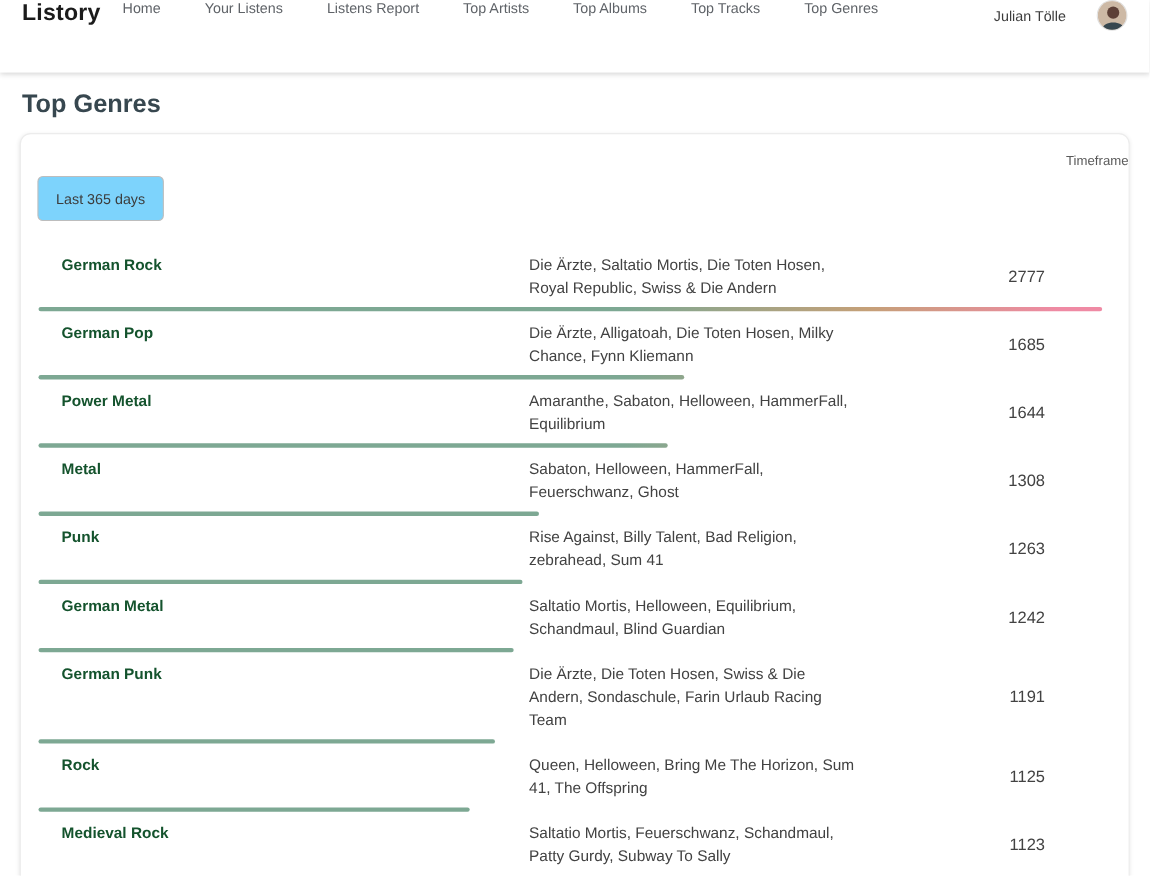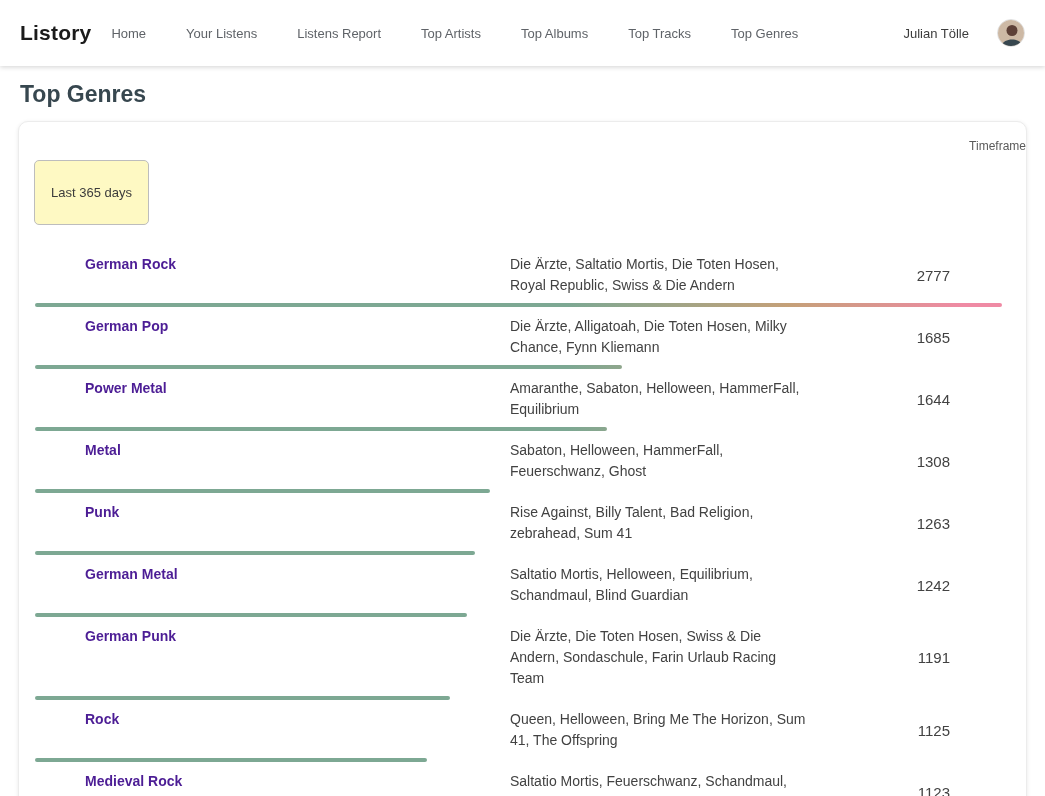--- a/index.html
+++ b/index.html
@@ -5,21 +5,21 @@
   * { box-sizing: border-box; }
   html, body { margin: 0; padding: 0; }
   body {
     width: 1045px; height: 796px; overflow: hidden;
     background: #ffffff; color: #424242;
     font-family: "Liberation Sans", sans-serif;
   }
 
   
   .navbar {
-    display: flex; align-items: center;
+    display: flex; align-items: flex-start;
     height: 66px; padding: 0 20px;
     background: #fff;
     box-shadow: 0 1px 5px rgba(0,0,0,0.18);
     position: relative; z-index: 5;
   }
   .logo {
     font-size: 21px; font-weight: 700; color: #1b1b1b;
     cursor: pointer; letter-spacing: 0.2px;
   }
   .nav-links { display: flex; gap: 40px; margin-left: 20px; }
@@ -54,42 +54,41 @@
   
   .timeframe { margin-bottom: 20px; }
   .tf-label {
     display: block;
     font-size: 12px; color: #5a5a5a;
     margin: 0 0 7px 30px;
     text-align: right;
   }
   .tf-button {
     margin-left: 15px;
-    padding: 24px 16px;
+    padding: 12px 16px;
     font-family: "Liberation Sans", sans-serif;
     font-size: 13px; color: #3c3c3c;
-    background: #fef9c3;
+    background: #7dd3fc;
     border: 1px solid #bdbdbd; border-radius: 5px;
     cursor: pointer;
   }
 
   
   .genres-table { margin-top: 6px; }
   .row { position: relative; }
   .row-content {
     display: flex;
     padding: 9px 76px 7px 37px;
     align-items: flex-start;
   }
   .genre {
     flex: 0 0 425px;
     padding-right: 24px;
-    font-size: 14px; font-weight: 700; color: #4c1d95;
+    font-size: 14px; font-weight: 700; color: #14532d;
     line-height: 21px;
-    margin-left: 29px;
   }
   .artists {
     flex: 0 0 300px;
     font-size: 14px; color: #424242;
     line-height: 21px;
   }
   .count {
     margin-left: auto; align-self: center;
     font-size: 15px; color: #424242;
   }

